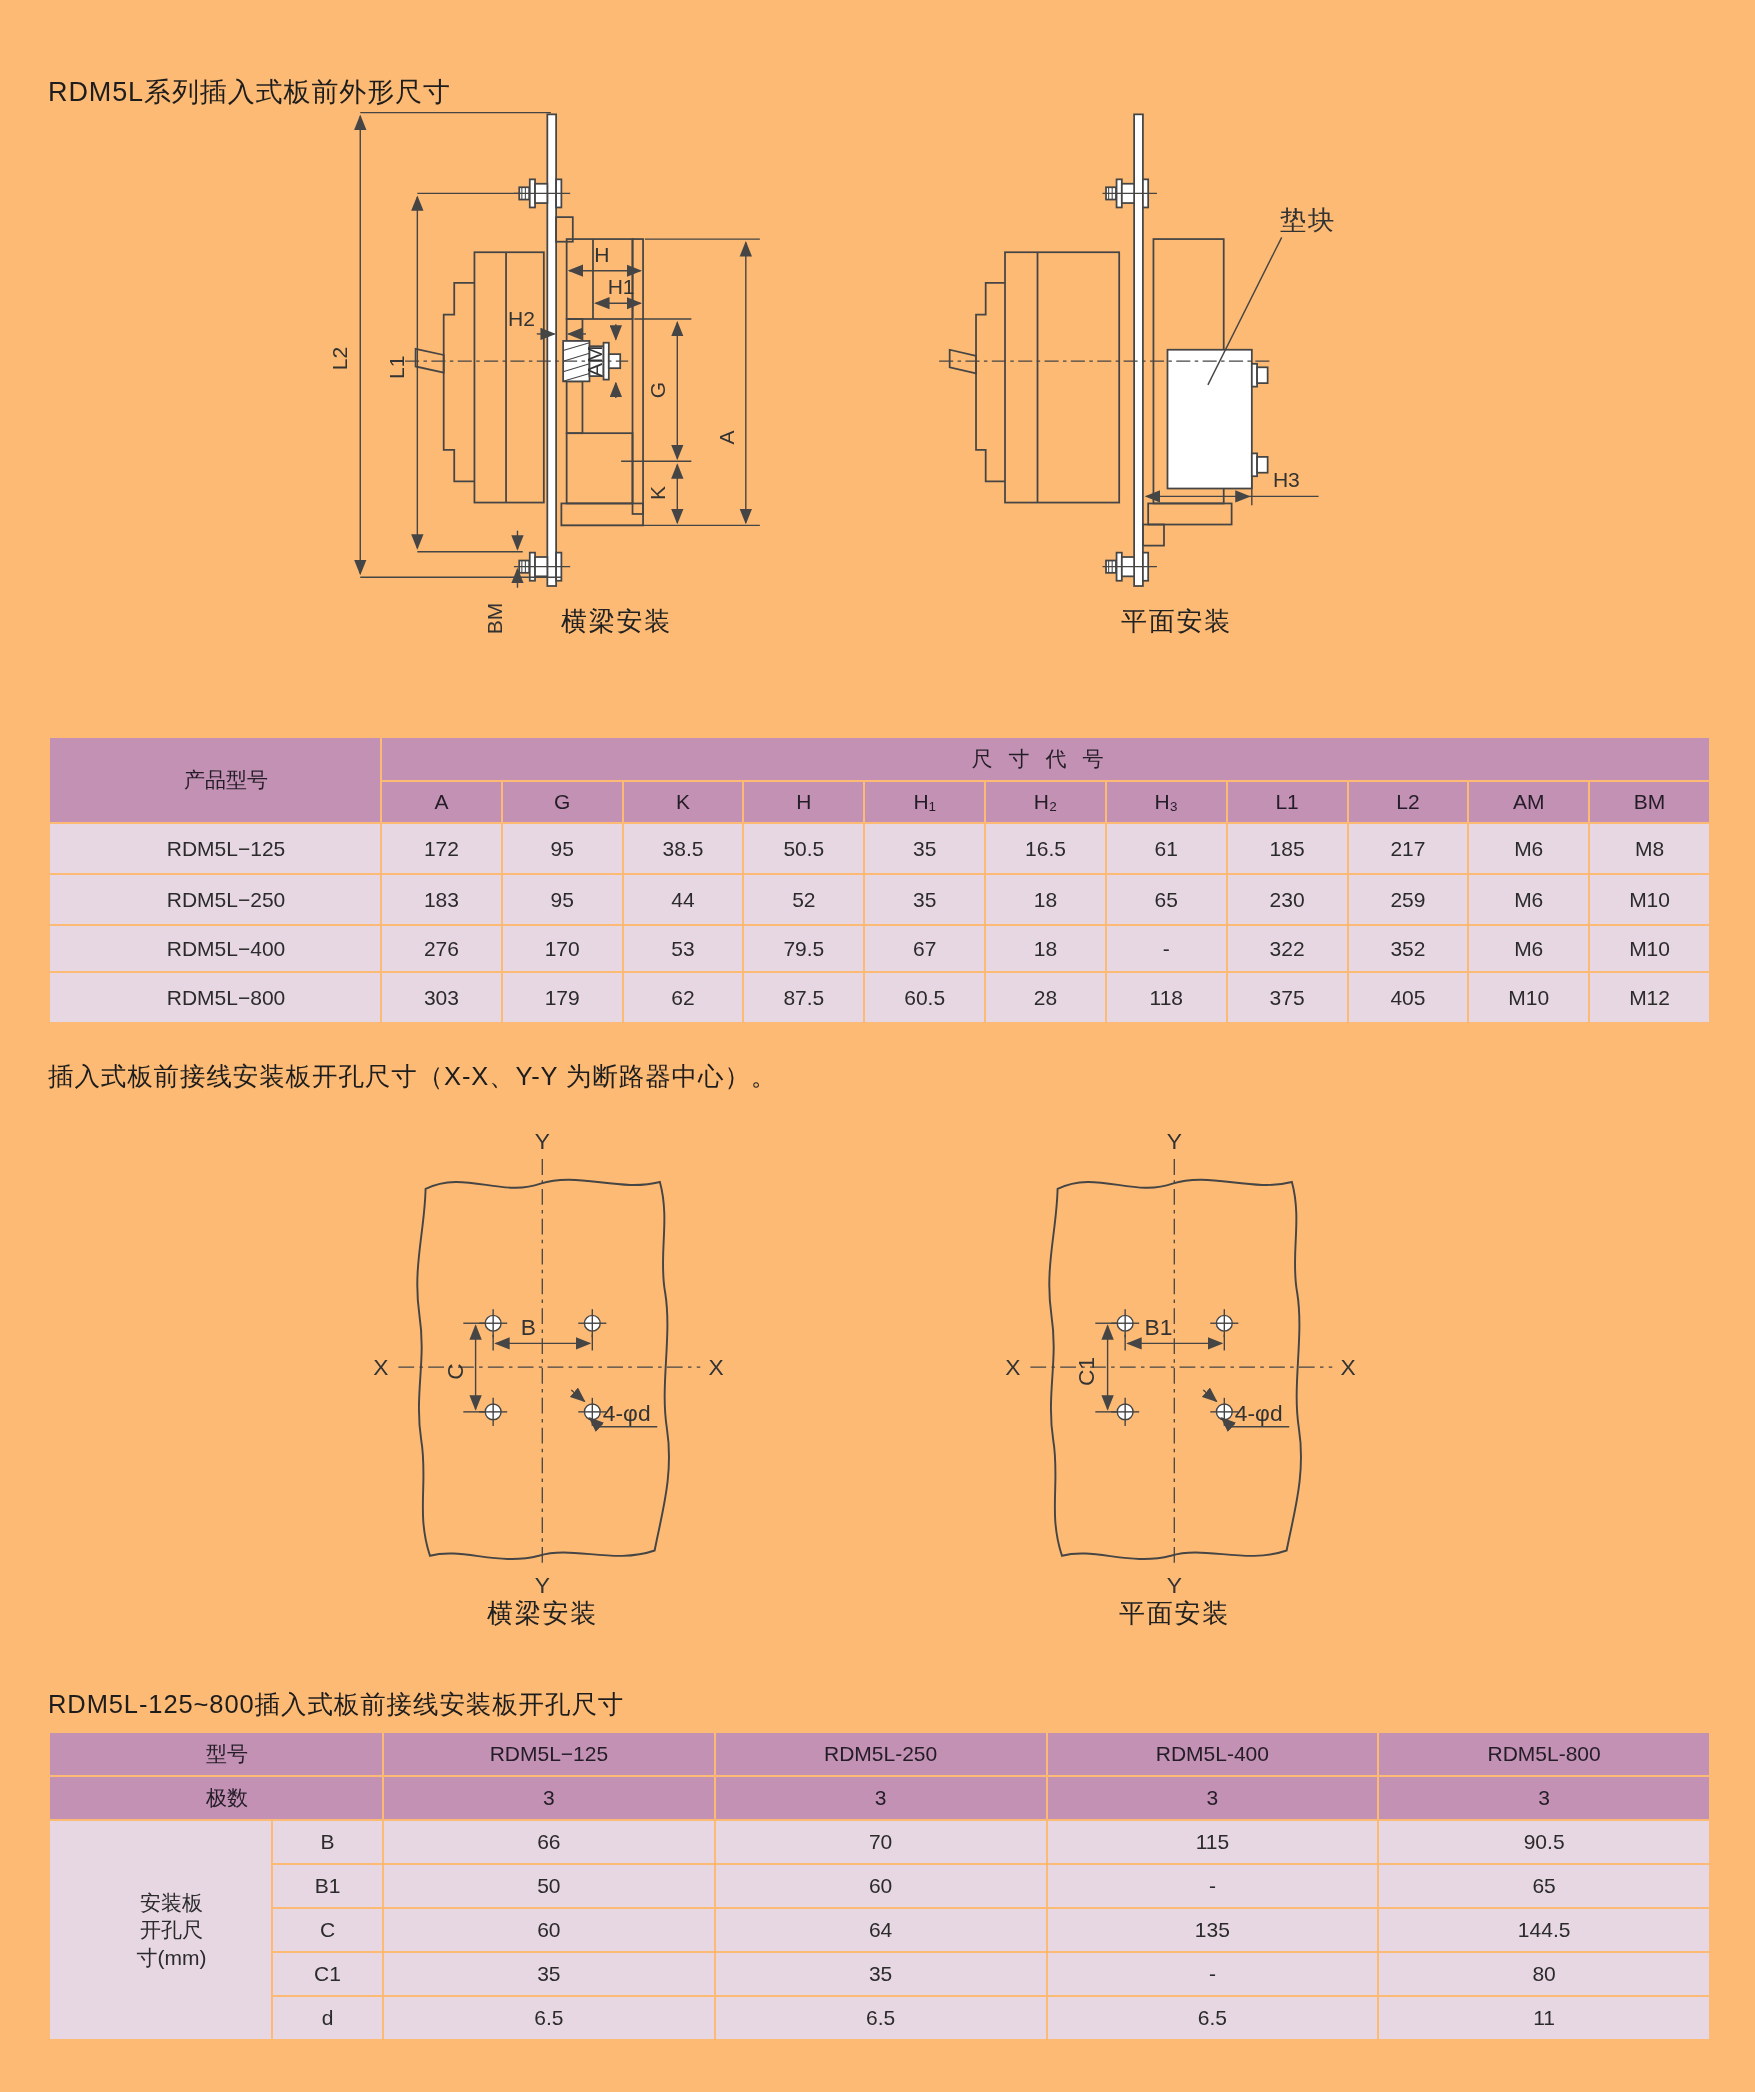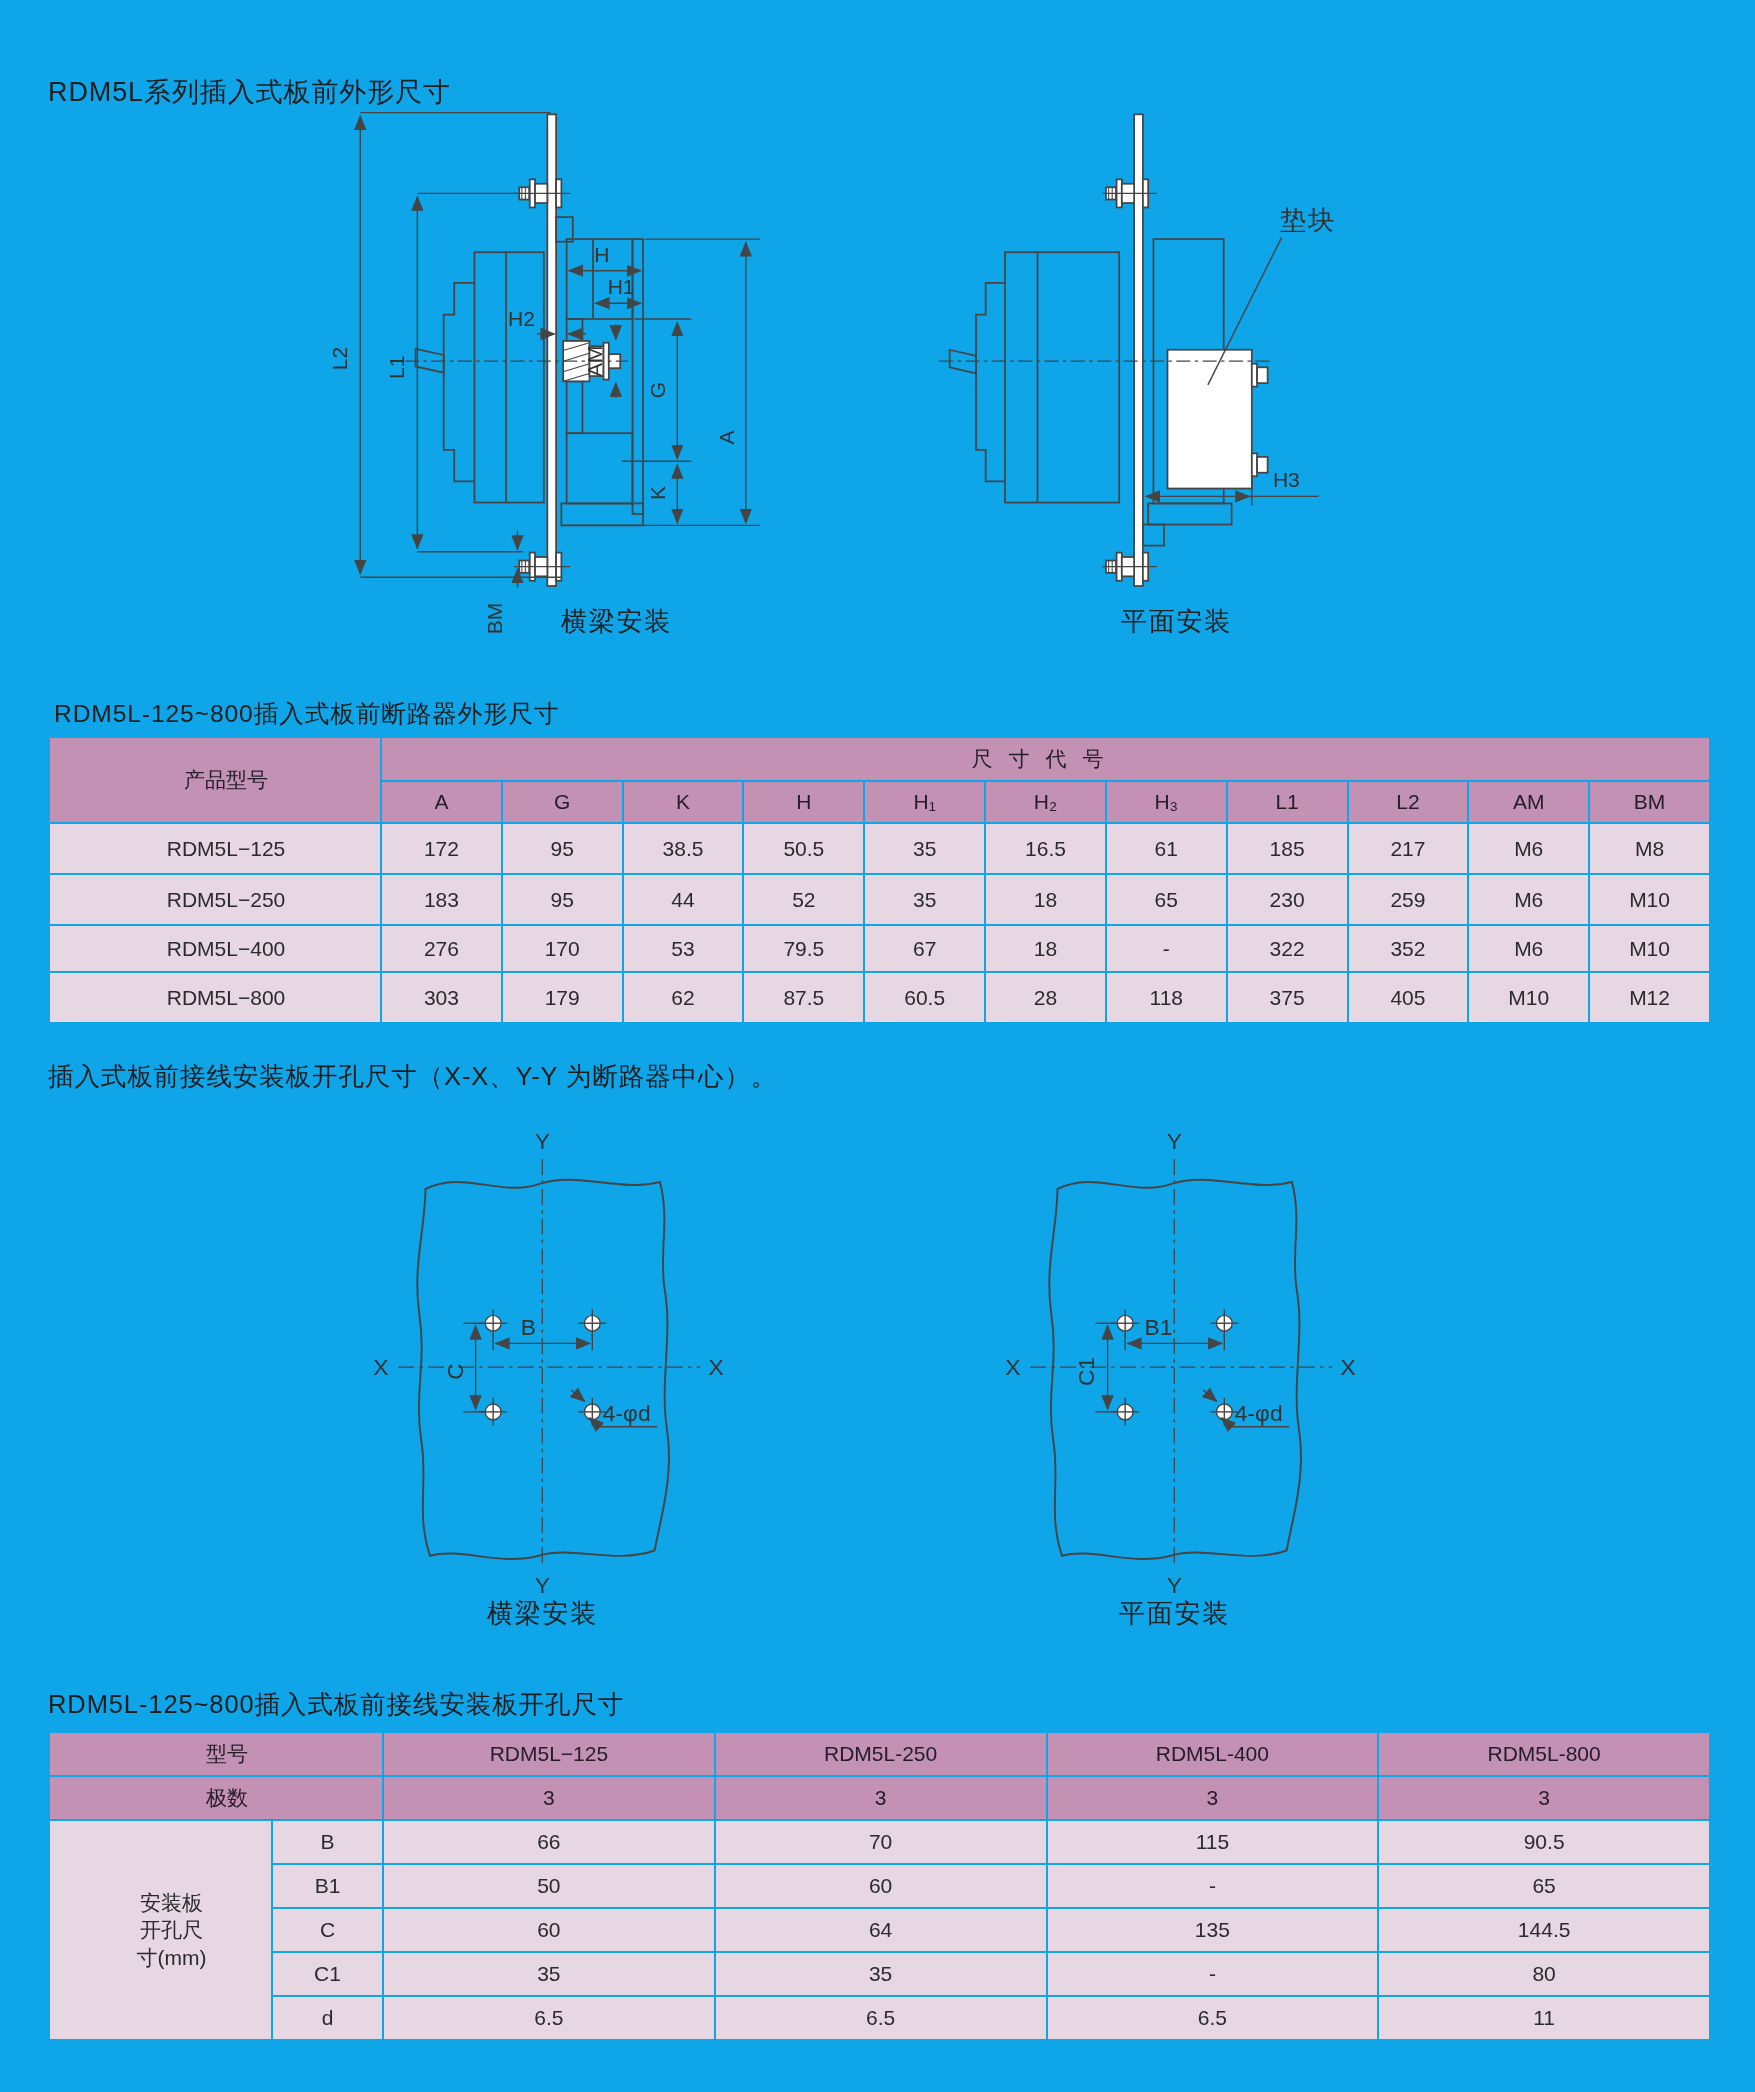--- a/index.html
+++ b/index.html
@@ -1,16 +1,16 @@
 <!DOCTYPE html>
 <html style="font-size:14px"><head>
 <meta charset="utf-8">
 <style>
   html,body{margin:0;padding:0;background:#ffffff;}
-  #page{position:relative;width:1756px;height:2093px;background:#0ea5e9;
+  #page{position:relative;width:1756px;height:2093px;background:#fdba74;
         font-family:"Liberation Sans","DejaVu Sans",sans-serif;color:#2a2a2a;overflow:hidden;}
   .abs{position:absolute;}
   .ttl{font-weight:500;color:#1d1d1d;letter-spacing:0.9px;}
   .cap{width:193px;text-align:center;font-size:26px;color:#222;letter-spacing:1.8px;}
   table.dt{border-collapse:separate;border-spacing:2.6px;table-layout:fixed;position:absolute;}
   table.dt td{font-size:21px;text-align:center;vertical-align:middle;overflow:hidden;}
   td.hd{background:#c291b4;color:#241d28;}
   td.cell{background:#e6d7e3;color:#2b2b2b;}
   td.pl{text-align:left;padding-left:23px;}
   td.span-hd{letter-spacing:16px;font-size:23px;}
@@ -162,21 +162,20 @@
       <line x1="430" y1="162" x2="346" y2="330"></line>
       <line x1="276" y1="457" x2="393" y2="457" marker-start="url(#s2)" marker-end="url(#e2)"></line>
       <line x1="393" y1="457" x2="472" y2="457"></line>
       <line x1="396" y1="434" x2="396" y2="467"></line>
     </g>
     <text x="460" y="152" text-anchor="middle" font-size="30" letter-spacing="2">垫块</text>
     <text x="420" y="446" text-anchor="start" font-size="24">H3</text>
   </svg>
   <div class="abs cap" style="left:1080px;top:604px;">平面安装</div>
 
-  <div class="abs ttl" style="left:54px;top:697px;font-size:24.6px;">RDM5L-125~800插入式板前断路器外形尺寸</div>
 
   <table class="dt" style="left:48px;top:736px;width:1663px;">
     <colgroup>
         <col style="width:330px">
         <col>
         <col>
         <col>
         <col>
         <col>
         <col>

